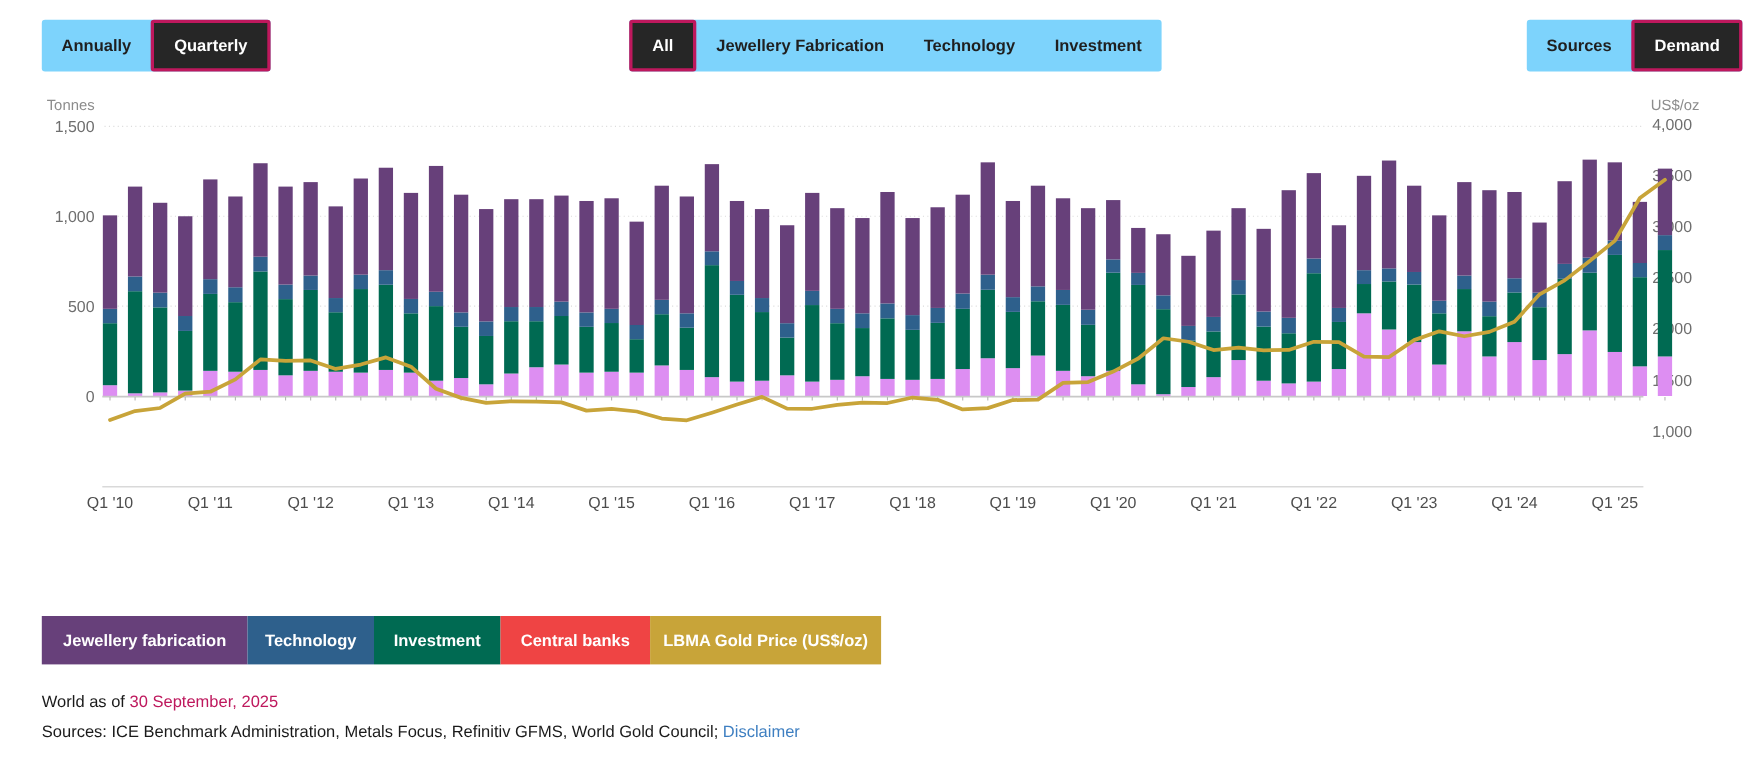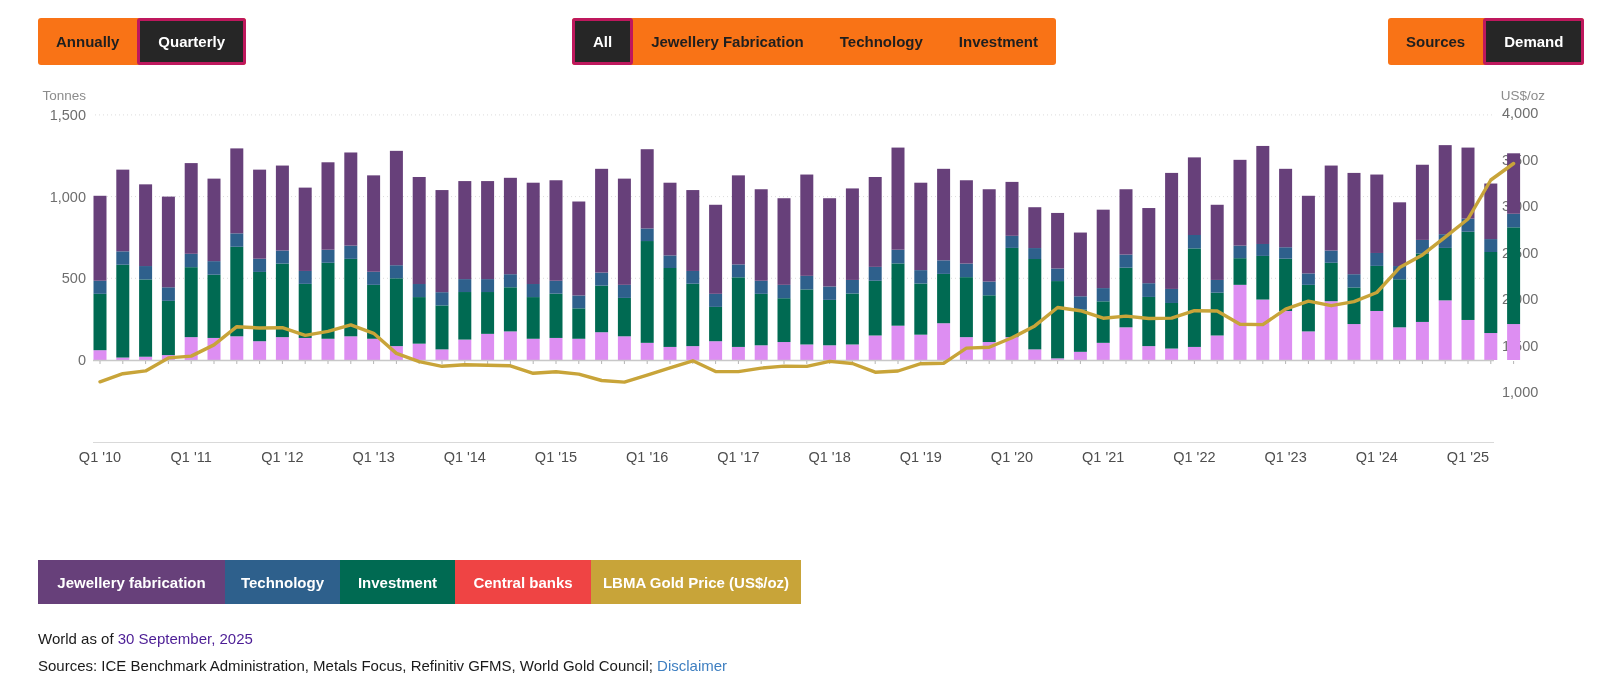--- a/index.html
+++ b/index.html
@@ -1,26 +1,26 @@
 <!DOCTYPE html>
 <html><head>
 <meta charset="utf-8">
 <style>
   html,body{margin:0;padding:0;background:#ffffff;}
   body{font-family:"Liberation Sans","DejaVu Sans",sans-serif;width:1600px;height:697px;position:relative;overflow:hidden;}
-  .btn-group{position:absolute;top:18px;display:flex;background:#f97316;border-radius:3px;}
+  .btn-group{position:absolute;top:18px;display:flex;background:#7dd3fc;border-radius:3px;}
   .btn{height:47px;display:flex;align-items:center;justify-content:center;font-size:15px;font-weight:700;color:#1f1f1f;cursor:pointer;white-space:nowrap;padding:0 18px;box-sizing:border-box;}
   .btn.active{background:#262626;color:#ffffff;border:3px solid #be185d;border-radius:3px;}
   #chart-wrap{position:absolute;left:0;top:78px;width:1600px;height:400px;text-align:center;}
   .legend{position:absolute;left:38px;top:560px;height:44px;display:flex;}
   .legend-item{height:44px;display:flex;align-items:center;justify-content:center;color:#ffffff;font-size:15px;font-weight:700;padding:0 22px;white-space:nowrap;cursor:pointer;}
   .footer{position:absolute;left:38px;}
   #data-asof{top:630px;font-size:15px;color:#1a1a1a;}
   #sources{top:657px;font-size:15px;color:#1a1a1a;}
-  .muted{color:#4c1d95;margin-top:11px;}
+  .muted{color:#be185d;margin-top:11px;}
   a.disclaimer{color:#3e7fc1;text-decoration:none;cursor:pointer;}
 </style>
 </head>
 <body>
 
 <div class="btn-group" style="left:38px;">
   <div class="btn">Annually</div>
   <div class="btn active">Quarterly</div>
 </div>
 

